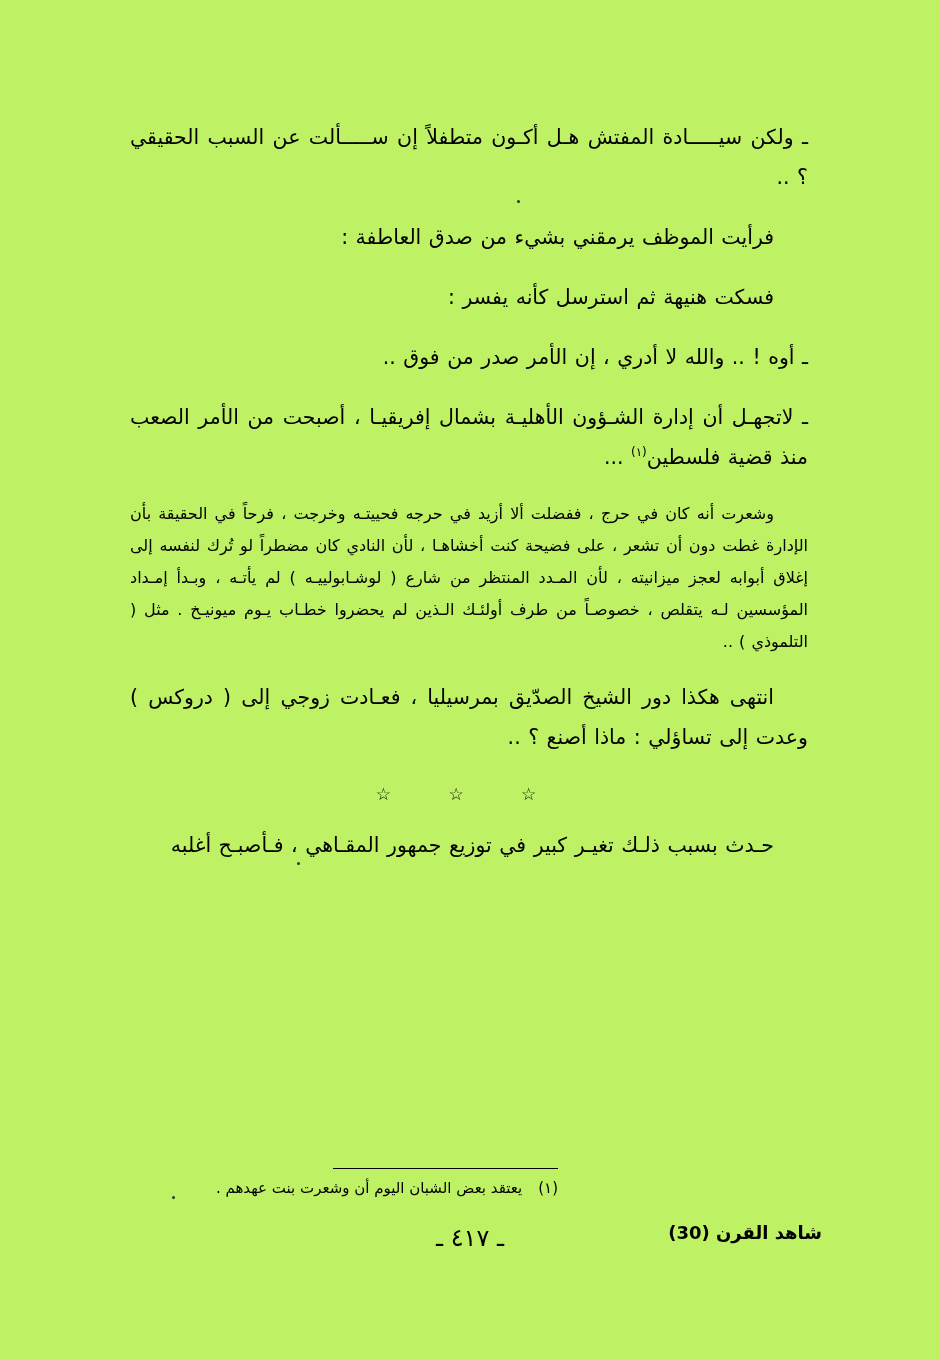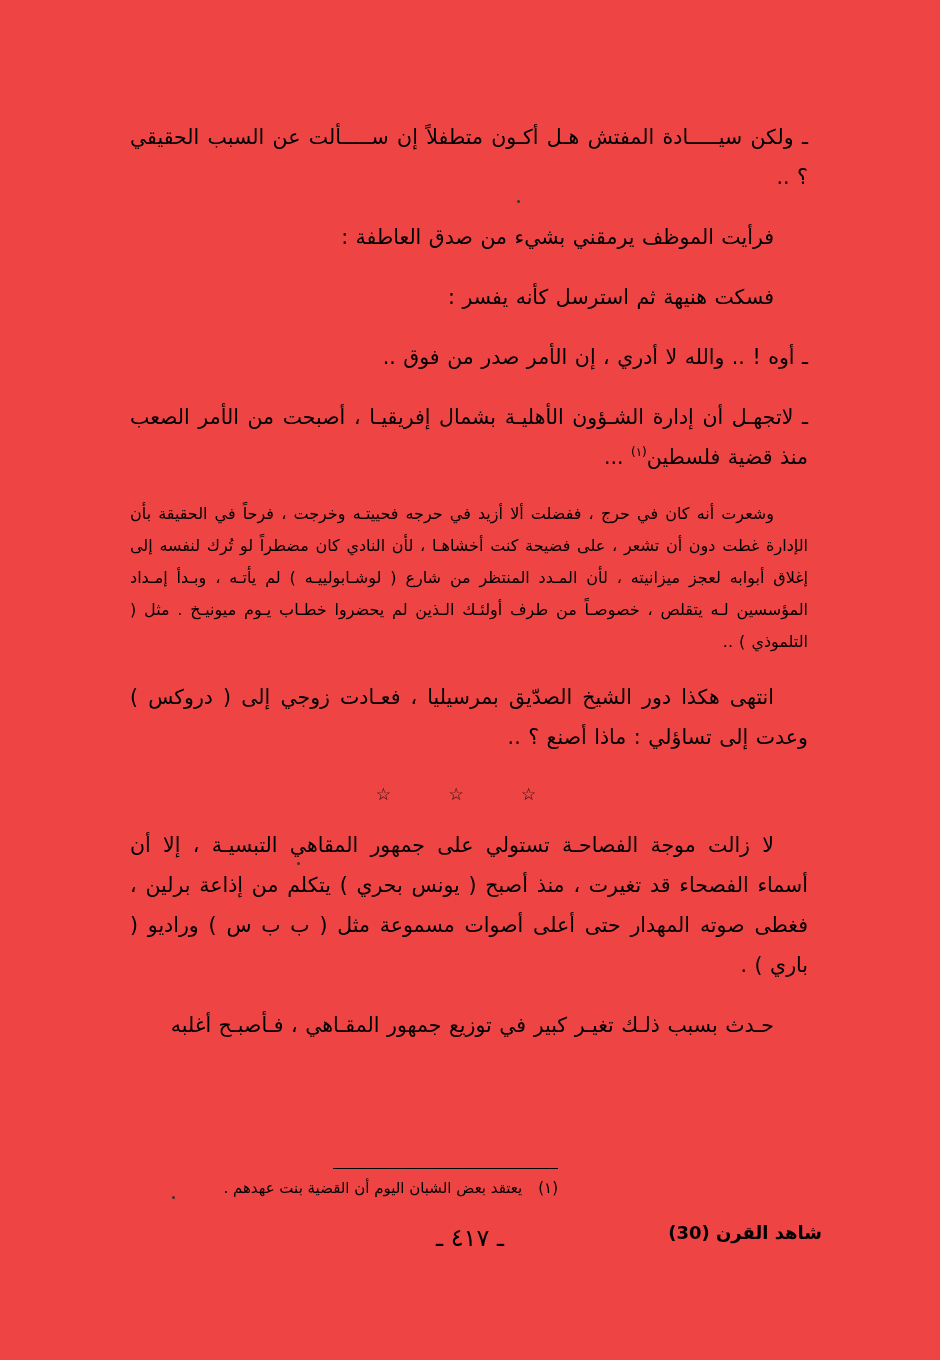--- a/index.html
+++ b/index.html
@@ -11,21 +11,21 @@
     width: 940px;
     height: 1360px;
     position: relative;
     font-family: "DejaVu Sans", "Liberation Sans", sans-serif;
     color: #000000;
     overflow: hidden;
   }
   .page {
     position: absolute;
     inset: 0;
-    background: #ef4444;
+    background: #bef264;
   }
   .content {
     position: absolute;
     top: 118px;
     right: 132px;
     left: 130px;
     direction: rtl;
     text-align: justify;
   }
   .para {
@@ -132,30 +132,29 @@
     <p class="para dash">ـ أوه ! .. والله لا أدري ، إن الأمر صدر من فوق ..</p>
 
     <p class="para dash"><span>ـ لاتجهـل أن إدارة الشـؤون الأهليـة بشمال إفريقيـا ، أصبحت من الأمر الصعب منذ قضية فلسطين</span><sup class="fnref">(١)</sup><span> ...</span></p>
 
     <p class="para indent blockwide">وشعرت أنه كان في حرج ، ففضلت ألا أزيد في حرجه فحييتـه وخرجت ، فرحاً في الحقيقة بأن الإدارة غطت دون أن تشعر ، على فضيحة كنت أخشاهـا ، لأن النادي كان مضطراً لو تُرك لنفسه إلى إغلاق أبوابه لعجز ميزانيته ، لأن المـدد المنتظر من شارع ( لوشـابولييـه ) لم يأتـه ، وبـدأ إمـداد المؤسسين لـه يتقلص ، خصوصـاً من طرف أولئـك الـذين لم يحضروا خطـاب يـوم ميونيـخ . مثل ( التلموذي ) ..</p>
 
     <p class="para indent">انتهى هكذا دور الشيخ الصدّيق بمرسيليا ، فعـادت زوجي إلى ( دروكس ) وعدت إلى تساؤلي : ماذا أصنع ؟ ..</p>
 
     <div class="divider-stars">☆   ☆   ☆</div>
 
-    <p class="para indent">لا زالت موجة الفصاحـة تستولي على جمهور المقاهي التبسيـة ، إلا أن أسماء الفصحاء قد تغيرت ، منذ أصبح ( يونس بحري ) يتكلم من إذاعة برلين ، فغطى صوته المهدار حتى أعلى أصوات مسموعة مثل ( ب ب س ) وراديو ( باري ) .</p>
 
     <p class="para indent">حـدث بسبب ذلـك تغيـر كبير في توزيع جمهور المقـاهي ، فـأصبـح أغلبه</p>
 
   </div>
 
   <div class="footnote-rule"></div>
 
   <div class="footnote">
-    <span class="marker">(١)</span><span>يعتقد بعض الشبان اليوم أن القضية بنت عهدهم .</span>
+    <span class="marker">(١)</span><span>يعتقد بعض الشبان اليوم أن وشعرت بنت عهدهم .</span>
   </div>
 
   <div class="footer">
     <div class="footer-book">شاهد القرن (30)</div>
     <div class="footer-page">ـ ٤١٧ ـ</div>
   </div>
 
 </div>
 
 </body></html>

